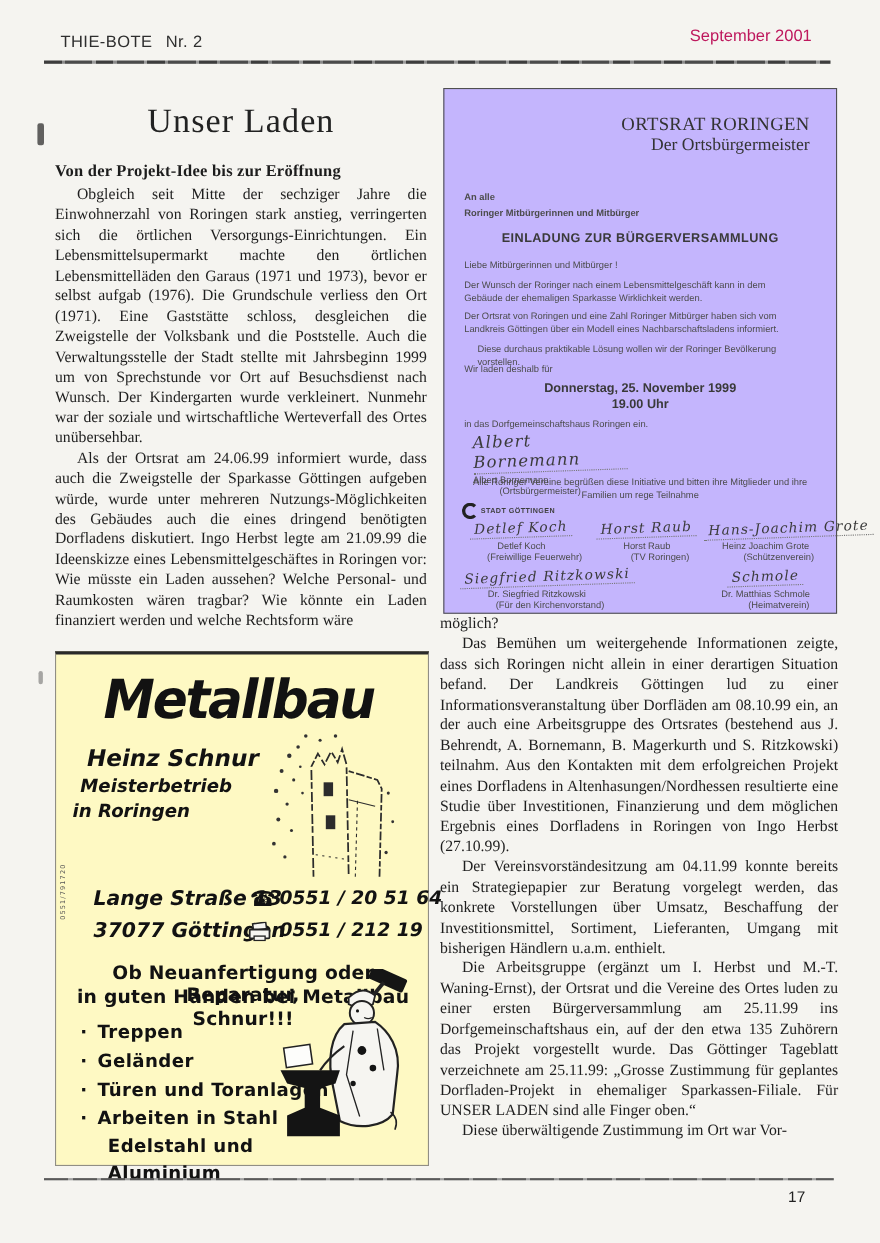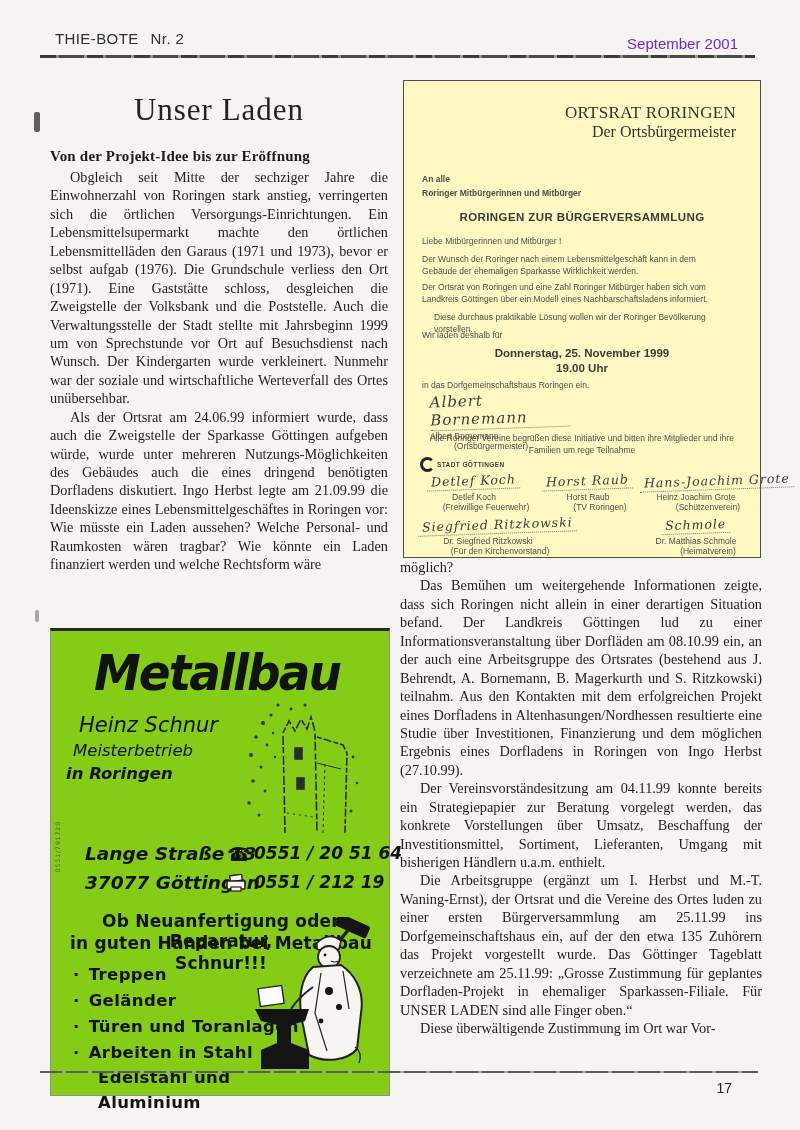--- a/index.html
+++ b/index.html
@@ -2,38 +2,38 @@
 <html><head>
 <meta charset="utf-8">
 <style>
   html,body{margin:0;padding:0;background:#e8e7e3;}
   #page{position:relative;width:800px;height:1130px;background:#f5f4f0;overflow:hidden;
         font-family:"Liberation Serif",serif;color:#1c1c1c;}
   
   .hdr-left{position:absolute;left:55px;top:30px;font-family:"Liberation Sans",sans-serif;
             font-size:15px;color:#2e2e2e;letter-spacing:.4px;}
   .hdr-left .issue{margin-left:12px;}
-  .hdr-right{position:absolute;right:62px;top:35px;font-family:"Liberation Sans",sans-serif;
-             font-size:15px;color:#6d28d9;margin-left:39px;}
+  .hdr-right{position:absolute;right:62px;top:24px;font-family:"Liberation Sans",sans-serif;
+             font-size:15px;color:#be185d;margin-left:39px;}
   .hdr-rule{position:absolute;left:40px;right:45px;top:55px;height:3px;
             background:repeating-linear-gradient(90deg,#3d3d3d 0 16px,#8a8a8a 16px 19px,#4b4b4b 19px 44px,#9b9b9b 44px 47px);}
   
   .ftr-rule{position:absolute;left:40px;right:42px;top:1071px;height:2px;
             background:repeating-linear-gradient(90deg,#5a5a5a 0 22px,#a0a0a0 22px 26px);}
   .ftr-page{position:absolute;right:68px;top:1080px;font-family:"Liberation Sans",sans-serif;
             font-size:14px;color:#222;}
   
   .col-left{position:absolute;left:50px;top:92px;width:338px;}
   .art-title{margin:0 0 20px 0;text-align:center;font-size:31px;font-weight:400;letter-spacing:1px;color:#222;}
   .art-sub{margin:0 0 3px 0;font-size:15px;font-weight:bold;letter-spacing:.2px;}
   .par{margin:0;font-size:14.3px;line-height:1.29;text-align:justify;color:#1e1e1e;}
   .par.ind{text-indent:20px;}
   .col-right{position:absolute;left:400px;top:558px;width:362px;}
   
-  .letter{position:absolute;left:403px;top:80px;width:356px;height:476px;background:#fef9c3;
+  .letter{position:absolute;left:403px;top:80px;width:356px;height:476px;background:#c4b5fd;
           border:1px solid #4f4f4f;font-family:"Liberation Sans",sans-serif;color:#474747;}
   .lt-org{position:absolute;right:24px;top:22px;text-align:right;font-family:"Liberation Serif",serif;color:#333;}
   .lt-org .org{font-size:17px;letter-spacing:.3px;}
   .lt-org .role{font-size:16px;margin-top:0;}
   .lt-recipient{position:absolute;left:18px;top:92px;font-size:8.5px;font-weight:bold;line-height:1.6;color:#4c4c4c;}
   .lt-heading{position:absolute;left:0;right:0;top:130px;text-align:center;font-weight:bold;
               font-size:11.5px;letter-spacing:.4px;color:#3a3a3a;}
   .lt-p{position:absolute;left:18px;right:34px;font-size:8.5px;line-height:1.45;color:#4c4c4c;}
   .lt-date{position:absolute;left:0;right:0;text-align:center;font-weight:bold;font-size:11.5px;color:#3a3a3a;}
   .script{font-family:"DejaVu Serif",serif;font-style:italic;color:#3b3b3b;transform:rotate(-2deg);
@@ -42,26 +42,26 @@
   .lt-sig-main .script{font-size:15px;border-bottom:1px dotted #777;padding:0 8px 1px 0;}
   .sig-name{font-size:8.5px;margin-top:2px;color:#4c4c4c;}
   .sig-role{font-size:8.5px;color:#4c4c4c;margin-left:24px;}
   .lt-note{position:absolute;left:0;right:0;top:352px;text-align:center;font-size:8.5px;line-height:1.4;color:#4c4c4c;}
   .sig-block{position:absolute;width:112px;text-align:center;}
   .sig-block .script{font-size:12.5px;border-bottom:1px dotted #777;padding:0 4px 1px;white-space:nowrap;}
   .stamp{position:absolute;left:16px;top:376px;display:flex;align-items:center;gap:2px;color:#3f3f3f;}
   .stamp-ring{width:9px;height:9px;border:3px solid #222;border-radius:50%;border-right-color:transparent;}
   .stamp-txt{font-size:6.5px;font-weight:bold;letter-spacing:.4px;}
   
-  .ad{position:absolute;left:50px;top:592px;width:338px;height:464px;background:#84cc16;
-      border:1px solid #908e85;border-top:3px solid #2a2a2a;font-family:"DejaVu Sans",sans-serif;color:#121212;margin-top:36px;}
+  .ad{position:absolute;left:50px;top:592px;width:338px;height:464px;background:#fef9c3;
+      border:1px solid #908e85;border-top:3px solid #2a2a2a;font-family:"DejaVu Sans",sans-serif;color:#121212;}
   .ad-brand{position:absolute;left:0;right:6px;top:14px;text-align:center;font-size:47px;font-weight:bold;
             font-style:italic;letter-spacing:-2px;transform:scaleY(1.04);}
-  .ad-owner{position:absolute;left:28px;top:82px;font-size:21px;font-weight:normal;font-style:italic;}
-  .ad-l1{position:absolute;left:22px;top:110px;font-size:16.5px;font-weight:normal;font-style:italic;}
+  .ad-owner{position:absolute;left:28px;top:82px;font-size:21px;font-weight:bold;font-style:italic;}
+  .ad-l1{position:absolute;left:22px;top:110px;font-size:16.5px;font-weight:bold;font-style:italic;}
   .ad-l2{position:absolute;left:15px;top:133px;font-size:16.5px;font-weight:bold;font-style:italic;}
   .ad-side{position:absolute;left:3px;top:190px;writing-mode:vertical-rl;transform:rotate(180deg);
            font-size:6px;letter-spacing:1px;color:#555;}
   .ad-addr{position:absolute;font-size:18.5px;font-weight:bold;font-style:italic;white-space:nowrap;}
   .ad-num{position:absolute;font-size:17px;font-weight:bold;font-style:italic;white-space:nowrap;}
   .ad-phone-glyph{position:absolute;font-size:19px;font-style:normal;}
   .ad-slogan{position:absolute;left:2px;right:0;text-align:center;font-size:17px;font-weight:bold;letter-spacing:.2px;}
   .svc{position:absolute;left:22px;font-size:16.5px;font-weight:bold;letter-spacing:.4px;}
   .svc .dot{margin-right:9px;}
   .svc.cont{left:47px;}
@@ -91,21 +91,21 @@
 
   <div class="letter">
     <div class="lt-org">
       <div class="org">ORTSRAT RORINGEN</div>
       <div class="role">Der Ortsbürgermeister</div>
     </div>
     <div class="lt-recipient">
       <div>An alle</div>
       <div>Roringer Mitbürgerinnen und Mitbürger</div>
     </div>
-    <div class="lt-heading">RORINGEN ZUR BÜRGERVERSAMMLUNG</div>
+    <div class="lt-heading">EINLADUNG ZUR BÜRGERVERSAMMLUNG</div>
     <div class="lt-p" style="top:172px;">Der Wunsch der Roringer nach einem Lebensmittelgeschäft kann in dem Gebäude der ehemaligen Sparkasse Wirklichkeit werden.</div>
     <div class="lt-p" style="top:154px;">Liebe Mitbürgerinnen und Mitbürger !</div>
     <div class="lt-p" style="top:200px;">Der Ortsrat von Roringen und eine Zahl Roringer Mitbürger haben sich vom Landkreis Göttingen über ein Modell eines Nachbarschaftsladens informiert.</div>
     <div class="lt-p" style="top:230px;margin-left:12px;">Diese durchaus praktikable Lösung wollen wir der Roringer Bevölkerung vorstellen.</div>
     <div class="lt-p" style="top:248px;">Wir laden deshalb für</div>
     <div class="lt-date" style="top:266px;">Donnerstag, 25. November 1999</div>
     <div class="lt-date" style="top:281px;">19.00 Uhr</div>
     <div class="lt-p" style="top:298px;">in das Dorfgemeinschaftshaus Roringen ein.</div>
 
     <div class="lt-sig-main">

